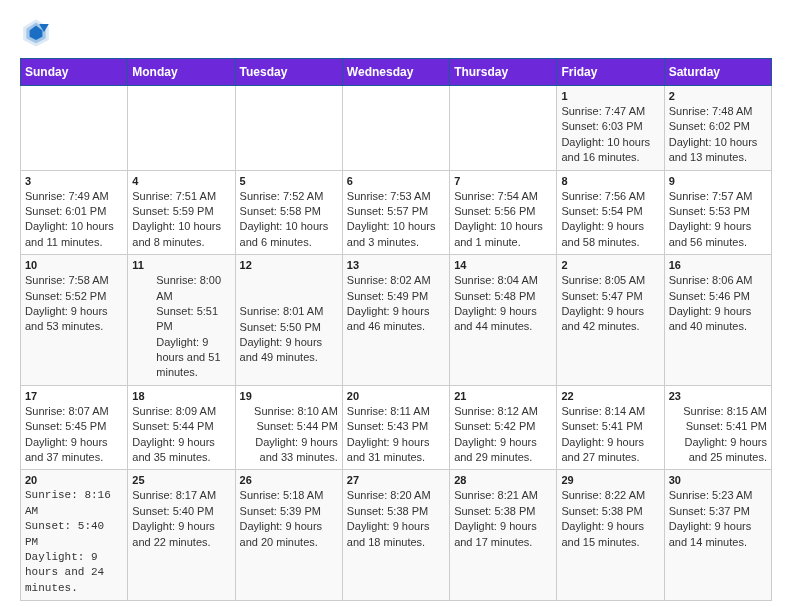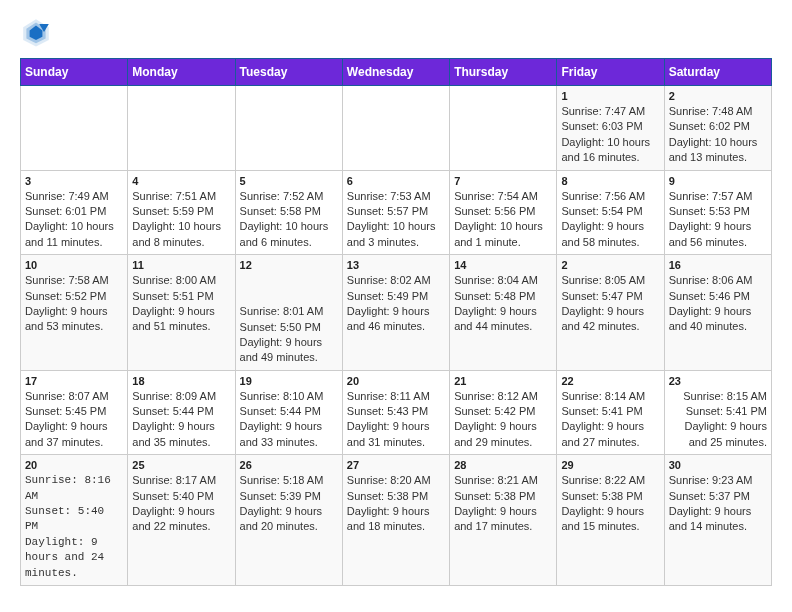--- a/index.html
+++ b/index.html
@@ -194,21 +194,21 @@
         </tr>
         <tr>
           <td>
             <span class="day-num">10</span>
             <div class="cell-info" style="white-space: pre-line;">Sunrise: 7:58 AM
 Sunset: 5:52 PM
 Daylight: 9 hours and 53 minutes.</div>
           </td>
           <td>
             <span class="day-num">11</span>
-            <div class="cell-info" style="white-space: pre-line;">Sunrise: 8:00 AM
+            <div class="cell-info" style="white-space: pre-line; margin-left: 24px;">Sunrise: 8:00 AM
 Sunset: 5:51 PM
 Daylight: 9 hours and 51 minutes.</div>
           </td>
           <td>
             <span class="day-num">12</span>
             <div class="cell-info" style="white-space: pre-line; margin-top: 33px;">Sunrise: 8:01 AM
 Sunset: 5:50 PM
 Daylight: 9 hours and 49 minutes.</div>
           </td>
           <td>
@@ -244,21 +244,21 @@
 Daylight: 9 hours and 37 minutes.</div>
           </td>
           <td>
             <span class="day-num">18</span>
             <div class="cell-info" style="white-space: pre-line;">Sunrise: 8:09 AM
 Sunset: 5:44 PM
 Daylight: 9 hours and 35 minutes.</div>
           </td>
           <td>
             <span class="day-num">19</span>
-            <div class="cell-info" style="white-space: pre-line;">Sunrise: 8:10 AM
+            <div class="cell-info" style="white-space: pre-line; text-align: right;">Sunrise: 8:10 AM
 Sunset: 5:44 PM
 Daylight: 9 hours and 33 minutes.</div>
           </td>
           <td>
             <span class="day-num">20</span>
             <div class="cell-info" style="white-space: pre-line;">Sunrise: 8:11 AM
 Sunset: 5:43 PM
 Daylight: 9 hours and 31 minutes.</div>
           </td>
           <td>
@@ -312,20 +312,20 @@
 Daylight: 9 hours and 17 minutes.</div>
           </td>
           <td>
             <span class="day-num">29</span>
             <div class="cell-info" style="white-space: pre-line;">Sunrise: 8:22 AM
 Sunset: 5:38 PM
 Daylight: 9 hours and 15 minutes.</div>
           </td>
           <td>
             <span class="day-num">30</span>
-            <div class="cell-info" style="white-space: pre-line;">Sunrise: 9:23 AM
+            <div class="cell-info" style="white-space: pre-line;">Sunrise: 5:23 AM
 Sunset: 5:37 PM
 Daylight: 9 hours and 14 minutes.</div>
           </td>
         </tr>
       </tbody>
   </table>
 </div>
 
 </body></html>

